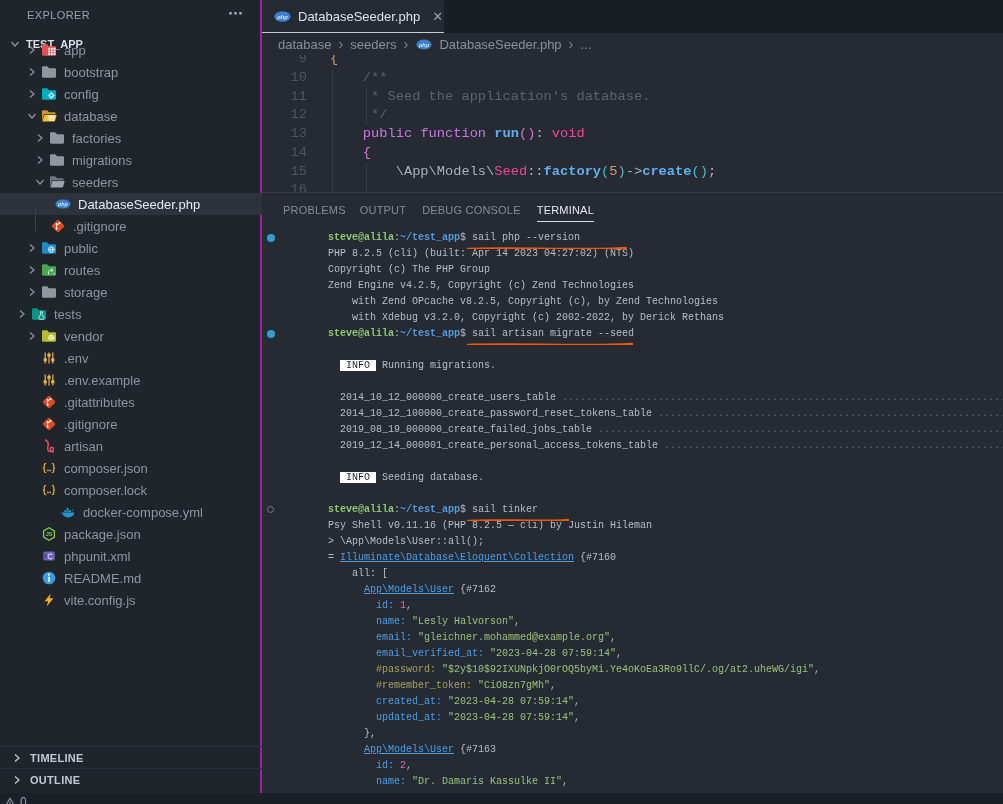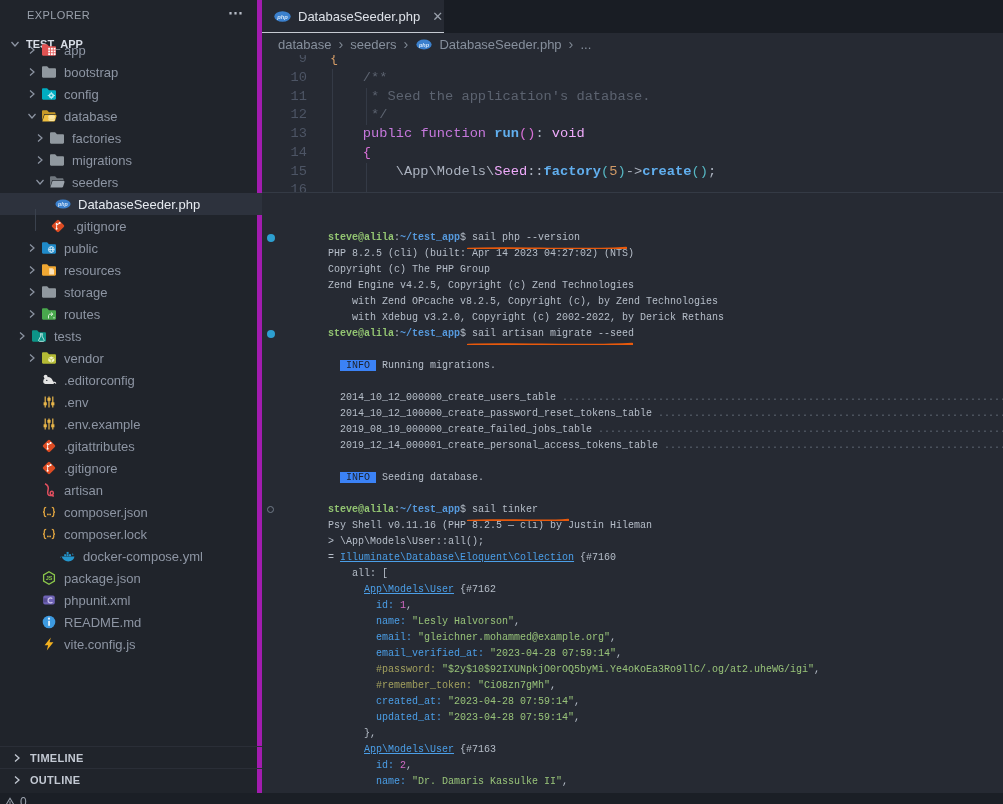--- a/index.html
+++ b/index.html
@@ -1,18 +1,18 @@
 <!DOCTYPE html>
 <html><head>
 <meta charset="utf-8">
 <style>
 * { margin:0; padding:0; box-sizing:border-box; }
 html,body { width:1003px; height:804px; overflow:hidden; }
 body { background:#262a33; font-family:"Liberation Sans",sans-serif; position:relative; }
-#sidebar { position:absolute; left:0; top:0; width:262px; height:793px; background:#20242b; border-right:5px solid #a21caf; }
+#sidebar { position:absolute; left:0; top:0; width:262px; height:793px; background:#20242b; border-right:2px solid #a21caf; }
 #sbhead { position:absolute; left:27px; top:9px; font-size:11px; letter-spacing:.4px; color:#9aa1ac; }
 #sbdots { position:absolute; left:228px; top:4px; color:#b6bcc6; font-size:15px; letter-spacing:1px; font-weight:bold; }
 #rootrow { position:absolute; left:0; top:33px; width:262px; height:22px; display:flex; align-items:center; }
 #rootrow .lbl { color:#d9dee7; font-weight:bold; font-size:11px; margin-left:2px; }
 #tree { position:absolute; left:0; top:39px; width:262px; }
 .row { height:22px; display:flex; align-items:center; font-size:13px; color:#8d95a3; white-space:nowrap; }
 .row .lbl { margin-left:7px; }
 .row svg.ic { flex:0 0 16px; }
 .row.sel { background:#2d323d; }
 .row.sel .lbl { color:#e6eaf0; }
@@ -27,32 +27,32 @@
 #tab1 .lbl { color:#dde1e8; font-size:13px; margin-left:7px; }
 #tab1 .x { color:#9aa1ac; font-size:13px; margin-left:12px; }
 #crumbs { position:absolute; left:262px; top:33px; width:741px; height:22px; background:#262a33; display:flex; align-items:center; font-size:13px; color:#868f9c; }
 #crumbs .sep { margin:0 7px; color:#7f8894; font-size:14.5px; }
 #editor { position:absolute; left:262px; top:55px; width:741px; height:137px; background:#262a33; overflow:hidden; }
 #gutter { position:absolute; left:0; top:-4.7px; width:45px; text-align:right; font-family:"Liberation Mono",monospace; font-size:13.7px; line-height:18.7px; color:#4d5565; white-space:pre; }
 #code { position:absolute; left:68px; top:-4.7px; font-family:"Liberation Mono",monospace; font-size:13.7px; line-height:18.7px; color:#abb2bf; white-space:pre; }
 #eg1 { position:absolute; left:70px; top:14px; width:1px; height:126px; background:#343a46; }
 #eg2a { position:absolute; left:104px; top:33px; width:1px; height:37px; background:#343a46; }
 #eg2b { position:absolute; left:104px; top:108px; width:1px; height:32px; background:#343a46; }
-.kw { color:#c678dd; } .fn { color:#61afef; font-weight:bold; } .cls { color:#f0abfc;margin-top:26px; }
+.kw { color:#c678dd; } .fn { color:#61afef; font-weight:bold; } .cls { color:#ec4899;margin-top:26px; }
 .num { color:#d19a66; } .cmt { color:#5c6370; }
 .b0 { color:#d19a66; } .b1 { color:#d670d6; } .b2 { color:#56b6c2; }
 #panel { position:absolute; left:262px; top:192px; width:741px; height:601px; background:#262a33; border-top:1px solid #343a45; }
 #ptabs { position:absolute; left:21px; top:3px; height:28px; display:flex; align-items:center; font-size:11px; letter-spacing:.2px; color:#848d9a; }
 
 #ptabs .act { color:#e8ebef; border-bottom:1px solid #d7dae0; padding-bottom:5px; margin-bottom:-5px; }
 #term { position:absolute; left:21px; top:37px; width:720px; height:560px; overflow:hidden; font-family:"Liberation Mono",monospace; font-size:10px; line-height:16px; color:#b6bec9; white-space:pre;margin-left:45px; }
 .tg { color:#93c572; font-weight:bold; }
 .tb { color:#569ade; font-weight:bold; }
 .dots { color:#646d7a; }
-.badge { background:#3b82f6; color:#1d222b; }
+.badge { background:#ffffff; color:#1d222b; }
 .pk { color:#4b9fe8; }
 .pu { color:#4b9fe8; text-decoration:underline; }
 .ps { color:#98c379; }
 .pn { color:#d36bc6; }
 .pp { color:#a3a15e; }
 .bullet { position:absolute; width:8px; height:8px; border-radius:50%; background:#2d9fd0; }
 .ring { position:absolute; width:7px; height:7px; border-radius:50%; border:1.5px solid #717b89; background:transparent; }
 .uline { position:absolute; height:4px; }
 #statusbar { position:absolute; left:0; top:793px; width:1003px; height:11px; background:#1b1f26; overflow:hidden; }
 #statusbar .witem { position:absolute; left:4px; top:2px; color:#9ba2ad; font-size:12px; display:flex; align-items:center; }
@@ -199,48 +199,35 @@
         </svg>
         <span class="lbl">public</span>
       </div>
 <div class="row" style="padding-left:23px">
         <span class="tw">
           <svg width="12" height="12" viewBox="0 0 12 12">
             <path d="M4 2.5l4 3.5-4 3.5" stroke="#8d95a3" stroke-width="1.2" fill="none"></path>
           </svg>
         </span>
         <svg class="ic" width="16" height="16" viewBox="0 0 16 16">
-          <path d="M1 3.4c0-.6.5-1.1 1.1-1.1h4l1.9 1.9h5.9c.6 0 1.1.5 1.1 1.1v7.3c0 .6-.5 1.1-1.1 1.1H2.1c-.6 0-1.1-.5-1.1-1.1z" fill="#f0a732"></path>
-          <path d="M8.2 6.2h3.2l1.6 1.6v4.6H8.2z" fill="#fbe3bb"></path>
-          <path d="M11.4 6.2v1.6H13z" fill="#f0cf96"></path>
-        </svg>
-        <span class="lbl">resources</span>
-      </div>
-<div class="row" style="padding-left:23px">
-        <span class="tw">
-          <svg width="12" height="12" viewBox="0 0 12 12">
-            <path d="M4 2.5l4 3.5-4 3.5" stroke="#8d95a3" stroke-width="1.2" fill="none"></path>
-          </svg>
-        </span>
-        <svg class="ic" width="16" height="16" viewBox="0 0 16 16">
-          <path d="M1 3.4c0-.6.5-1.1 1.1-1.1h4l1.9 1.9h5.9c.6 0 1.1.5 1.1 1.1v7.3c0 .6-.5 1.1-1.1 1.1H2.1c-.6 0-1.1-.5-1.1-1.1z" fill="#90989f"></path>
-        </svg>
-        <span class="lbl">storage</span>
-      </div>
-<div class="row" style="padding-left:23px">
-        <span class="tw">
-          <svg width="12" height="12" viewBox="0 0 12 12">
-            <path d="M4 2.5l4 3.5-4 3.5" stroke="#8d95a3" stroke-width="1.2" fill="none"></path>
-          </svg>
-        </span>
-        <svg class="ic" width="16" height="16" viewBox="0 0 16 16">
           <path d="M1 3.4c0-.6.5-1.1 1.1-1.1h4l1.9 1.9h5.9c.6 0 1.1.5 1.1 1.1v7.3c0 .6-.5 1.1-1.1 1.1H2.1c-.6 0-1.1-.5-1.1-1.1z" fill="#49a84d"></path>
           <path d="M7.5 12.5V9.8c0-1 .6-1.6 1.6-1.6h2.4M10 6.6l1.9 1.6L10 9.8M13 12.5v-1.6" stroke="#dcf0dc" stroke-width="1" fill="none"></path>
         </svg>
         <span class="lbl">routes</span>
+      </div>
+<div class="row" style="padding-left:23px">
+        <span class="tw">
+          <svg width="12" height="12" viewBox="0 0 12 12">
+            <path d="M4 2.5l4 3.5-4 3.5" stroke="#8d95a3" stroke-width="1.2" fill="none"></path>
+          </svg>
+        </span>
+        <svg class="ic" width="16" height="16" viewBox="0 0 16 16">
+          <path d="M1 3.4c0-.6.5-1.1 1.1-1.1h4l1.9 1.9h5.9c.6 0 1.1.5 1.1 1.1v7.3c0 .6-.5 1.1-1.1 1.1H2.1c-.6 0-1.1-.5-1.1-1.1z" fill="#90989f"></path>
+        </svg>
+        <span class="lbl">storage</span>
       </div>
 <div class="row" style="padding-left:13px">
         <span class="tw">
           <svg width="12" height="12" viewBox="0 0 12 12">
             <path d="M4 2.5l4 3.5-4 3.5" stroke="#8d95a3" stroke-width="1.2" fill="none"></path>
           </svg>
         </span>
         <svg class="ic" width="16" height="16" viewBox="0 0 16 16">
           <path d="M1 3.4c0-.6.5-1.1 1.1-1.1h4l1.9 1.9h5.9c.6 0 1.1.5 1.1 1.1v7.3c0 .6-.5 1.1-1.1 1.1H2.1c-.6 0-1.1-.5-1.1-1.1z" fill="#0d9488"></path>
           <path d="M9.7 5.8v2.4l-2 3.8c-.3.6.1 1.3.8 1.3h3.8c.7 0 1.1-.7.8-1.3l-2-3.8V5.8" fill="none" stroke="#c9ece8" stroke-width=".9"></path>
@@ -253,29 +240,20 @@
           <svg width="12" height="12" viewBox="0 0 12 12">
             <path d="M4 2.5l4 3.5-4 3.5" stroke="#8d95a3" stroke-width="1.2" fill="none"></path>
           </svg>
         </span>
         <svg class="ic" width="16" height="16" viewBox="0 0 16 16">
           <path d="M1 3.4c0-.6.5-1.1 1.1-1.1h4l1.9 1.9h5.9c.6 0 1.1.5 1.1 1.1v7.3c0 .6-.5 1.1-1.1 1.1H2.1c-.6 0-1.1-.5-1.1-1.1z" fill="#b4ba35"></path>
           <path d="M10.3 6.4l3 1.6v3l-3 1.7-3-1.7v-3z" fill="#f2f5cb"></path>
           <path d="M7.3 8l3 1.6 3-1.6M10.3 9.6v3.1" stroke="#b4ba35" stroke-width=".7" fill="none"></path>
         </svg>
         <span class="lbl">vendor</span>
-      </div>
-<div class="row" style="padding-left:41px">
-        <svg class="ic" width="16" height="16" viewBox="0 0 16 16">
-          <path d="M2.2 9.6c0-2.6 2-4.6 4.7-4.6 2.4 0 4 1.4 4.6 3.2l1.4 2.6c.3.6-.1 1.2-.7 1.2H4.6c-1.5 0-2.4-1-2.4-2.4z" fill="#e3e3e3"></path>
-          <circle cx="4.6" cy="4.6" r="1.9" fill="#e3e3e3"></circle>
-          <circle cx="5.8" cy="8.4" r=".65" fill="#20242b"></circle>
-          <path d="M11.6 10.6c1.5-.7 2.9-.2 3.2 1" stroke="#e3e3e3" stroke-width="1.1" fill="none"></path>
-        </svg>
-        <span class="lbl">.editorconfig</span>
       </div>
 <div class="row" style="padding-left:41px">
         <svg class="ic" width="16" height="16" viewBox="0 0 16 16">
           <rect x="3.6" y="2.5" width="1.2" height="11" fill="#e9b64a"></rect>
           <rect x="7.4" y="2.5" width="1.2" height="11" fill="#e9b64a"></rect>
           <rect x="11.2" y="2.5" width="1.2" height="11" fill="#e9b64a"></rect>
           <rect x="2.6" y="8.3" width="3.2" height="3" fill="#e9b64a"></rect>
           <rect x="6.4" y="3.8" width="3.2" height="3" fill="#e9b64a"></rect>
           <rect x="10.2" y="8.3" width="3.2" height="3" fill="#e9b64a"></rect>
         </svg>
@@ -440,20 +418,26 @@
 <div id="code"><span class="b0">{</span>
     <span class="cmt">/**</span>
 <span class="cmt">     * Seed the application's database.</span>
 <span class="cmt">     */</span>
     <span class="kw">public</span> <span class="kw">function</span> <span class="fn">run</span><span class="b1">()</span>: <span class="cls">void</span>
     <span class="b1">{</span>
         \App\Models\<span class="cls">Seed</span>::<span class="fn">factory</span><span class="b2">(</span><span class="num">5</span><span class="b2">)</span>-&gt;<span class="fn">create</span><span class="b2">()</span>;
 </div>
 </div>
 <div id="panel">
+  <div id="ptabs">
+      <span style="margin-right:14px">PROBLEMS</span>
+      <span style="margin-right:16px">OUTPUT</span>
+      <span style="margin-right:16px">DEBUG CONSOLE</span>
+      <span class="act">TERMINAL</span>
+    </div>
   <div id="term"><span class="tg">steve@alila</span>:<span class="tb">~/test_app</span>$ sail php --version
 PHP 8.2.5 (cli) (built: Apr 14 2023 04:27:02) (NTS)
 Copyright (c) The PHP Group
 Zend Engine v4.2.5, Copyright (c) Zend Technologies
     with Zend OPcache v8.2.5, Copyright (c), by Zend Technologies
     with Xdebug v3.2.0, Copyright (c) 2002-2022, by Derick Rethans
 <span class="tg">steve@alila</span>:<span class="tb">~/test_app</span>$ sail artisan migrate --seed
 
   <span class="badge"> INFO </span> Running migrations.
 

